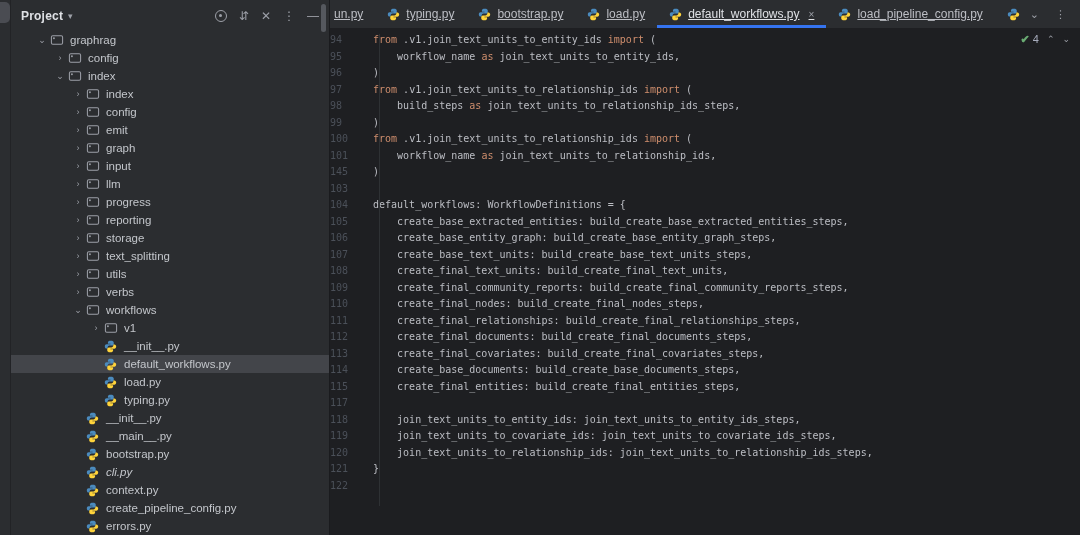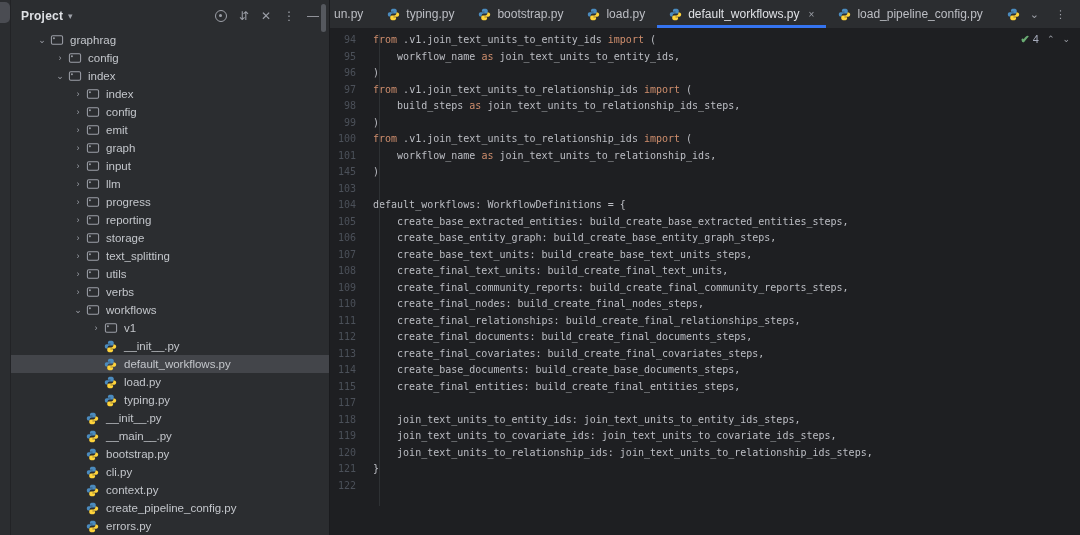--- a/index.html
+++ b/index.html
@@ -28,35 +28,35 @@
   .tree { flex:1; padding-top:3px; position:relative; overflow:hidden; }
   .tree-row { height:18px; display:flex; align-items:center; font-size:11.5px; color:#c3c6cb; white-space:nowrap; }
   .tree-row.selected { background:#43454a; }
   .tr-chevron { width:14px; flex:none; text-align:center; color:#9da0a8; font-size:9px; }
   .tr-icon { width:15px; height:14px; flex:none; margin-right:6px; display:flex; align-items:center; justify-content:center; }
   .tree-scrollbar { position:absolute; right:3px; top:4px; width:5px; height:28px; background:#55585e; border-radius:3px; }
 
   
   .editor-pane { flex:1; min-width:0; display:flex; flex-direction:column; background:#1e1f22; }
   .tab-bar { height:28px; flex:none; background:#2b2d30; display:flex; align-items:stretch; overflow:hidden; }
-  .tab { flex:none; display:flex; align-items:center; gap:6px; padding:0 12px; font-size:12px; color:#bcbec4; position:relative; cursor:default; }
+  .tab { flex:none; display:flex; align-items:center; gap:6px; padding:0 12px; font-size:12px; color:#bcbec4; position:relative; cursor:default;text-decoration:underline; }
   .tab.first { padding-left:4px; }
   .tab.shrink { flex:0 1 auto; min-width:0; }
   .tab.shrink .tab-label { overflow:hidden; max-width:64px; }
   .tab-label { white-space:nowrap; }
   .tab.active { color:#dfe1e5; }
   .tab.active::after { content:''; position:absolute; left:0; right:0; bottom:0; height:3px; background:#3574f0; }
   .tab-close { color:#9da0a8; font-size:10px; margin-left:3px; }
   .tab-icon { width:13px; height:13px; flex:none; }
   .tab-actions { margin-left:auto; flex:none; display:flex; align-items:center; gap:16px; padding:0 14px 0 8px; color:#9da0a8; font-size:11px; }
 
   .editor { flex:1; position:relative; padding-top:4px; font-family:"DejaVu Sans Mono", monospace; font-size:10px; line-height:16.5px; }
   .editor::before { content:''; position:absolute; left:49px; top:6px; height:472px; width:1px; background:#2e3134; }
   .code-line { display:flex; height:16.5px; }
-  .gutter-num { width:43px; flex:none; text-align:right; padding-right:17px; color:#4b5059; }
+  .gutter-num { width:43px; flex:none; text-align:left; padding-right:17px; color:#4b5059; }
   .code-text { white-space:pre; color:#bcbec4; }
   .kw { color:#cf8e6d; }
 
   .inspections { position:absolute; top:3px; right:10px; display:flex; align-items:center; gap:8px; font-family:"Liberation Sans",sans-serif; font-size:11px; color:#a8adbd; }
   .inspections .check { color:#6aab73; font-size:11px; font-weight:bold; }
   .inspections .nav { color:#9da0a8; font-size:9px; }
 </style>
 </head>
 <body>
 
@@ -312,21 +312,21 @@
         <div class="tree-row" style="padding-left: 60px;">
           <span class="tr-chevron"></span>
           <span class="tr-icon">
             <svg viewBox="0 0 16 16" class="tab-icon">
               <path d="M7.9 1C6.1 1 4.8 1.8 4.8 3.2v1.5h3.3v.6H3.2C1.9 5.3 1 6.4 1 7.9s.9 2.7 2.2 2.7h1.3V9.1c0-1.3 1.1-2.3 2.4-2.3h3.2c1.1 0 1.9-.9 1.9-2V3.2C12 1.8 10.4 1 8.9 1z" fill="#4b8bbe"></path>
               <path d="M8.1 15c1.8 0 3.1-.8 3.1-2.2v-1.5H7.9v-.6h4.9c1.3 0 2.2-1.1 2.2-2.6S14.1 5.4 12.8 5.4h-1.3v1.5c0 1.3-1.1 2.3-2.4 2.3H5.9c-1.1 0-1.9.9-1.9 2v1.6C4 14.2 5.6 15 7.1 15z" fill="#ffd43b"></path>
             </svg>
           </span>
           <span>bootstrap.py</span>
         </div>
-        <div class="tree-row" style="padding-left: 60px;">
+        <div class="tree-row" style="padding-left: 60px; font-style: italic;">
           <span class="tr-chevron"></span>
           <span class="tr-icon">
             <svg viewBox="0 0 16 16" class="tab-icon">
               <path d="M7.9 1C6.1 1 4.8 1.8 4.8 3.2v1.5h3.3v.6H3.2C1.9 5.3 1 6.4 1 7.9s.9 2.7 2.2 2.7h1.3V9.1c0-1.3 1.1-2.3 2.4-2.3h3.2c1.1 0 1.9-.9 1.9-2V3.2C12 1.8 10.4 1 8.9 1z" fill="#4b8bbe"></path>
               <path d="M8.1 15c1.8 0 3.1-.8 3.1-2.2v-1.5H7.9v-.6h4.9c1.3 0 2.2-1.1 2.2-2.6S14.1 5.4 12.8 5.4h-1.3v1.5c0 1.3-1.1 2.3-2.4 2.3H5.9c-1.1 0-1.9.9-1.9 2v1.6C4 14.2 5.6 15 7.1 15z" fill="#ffd43b"></path>
             </svg>
           </span>
           <span>cli.py</span>
         </div>
         <div class="tree-row" style="padding-left: 60px;">

